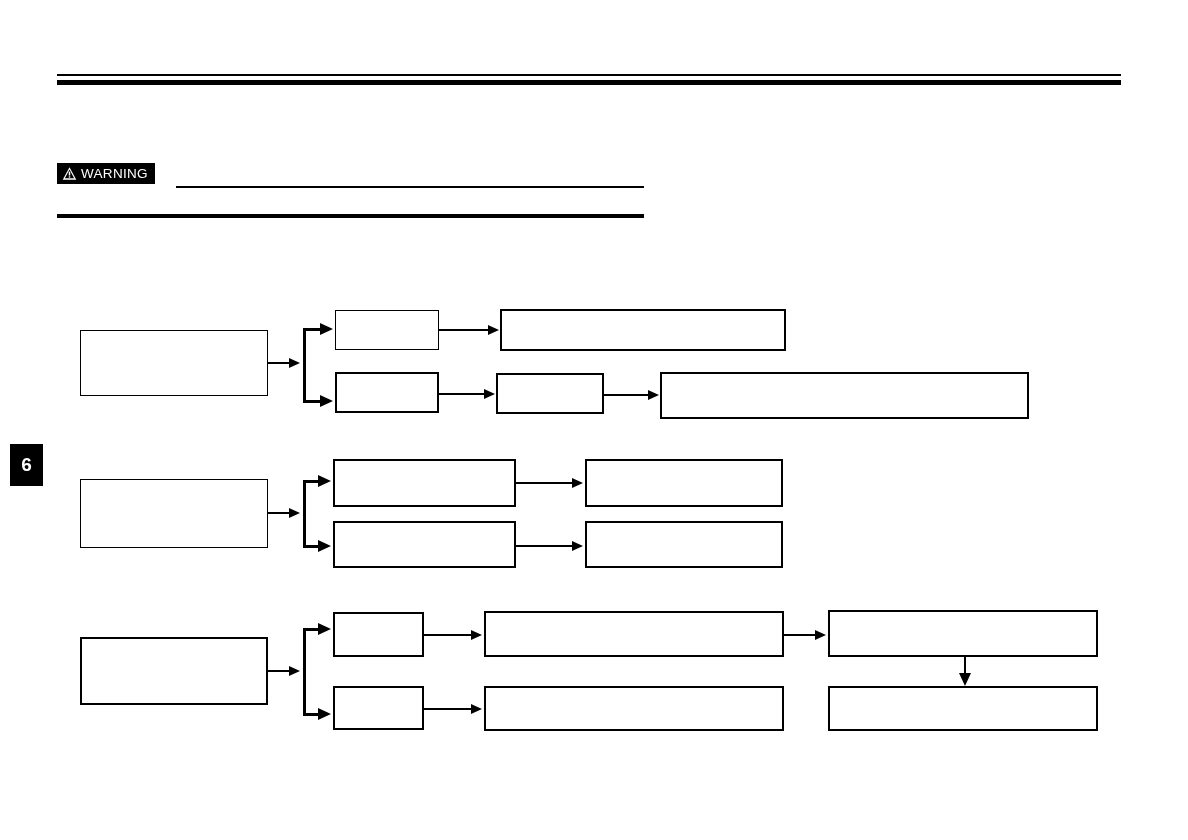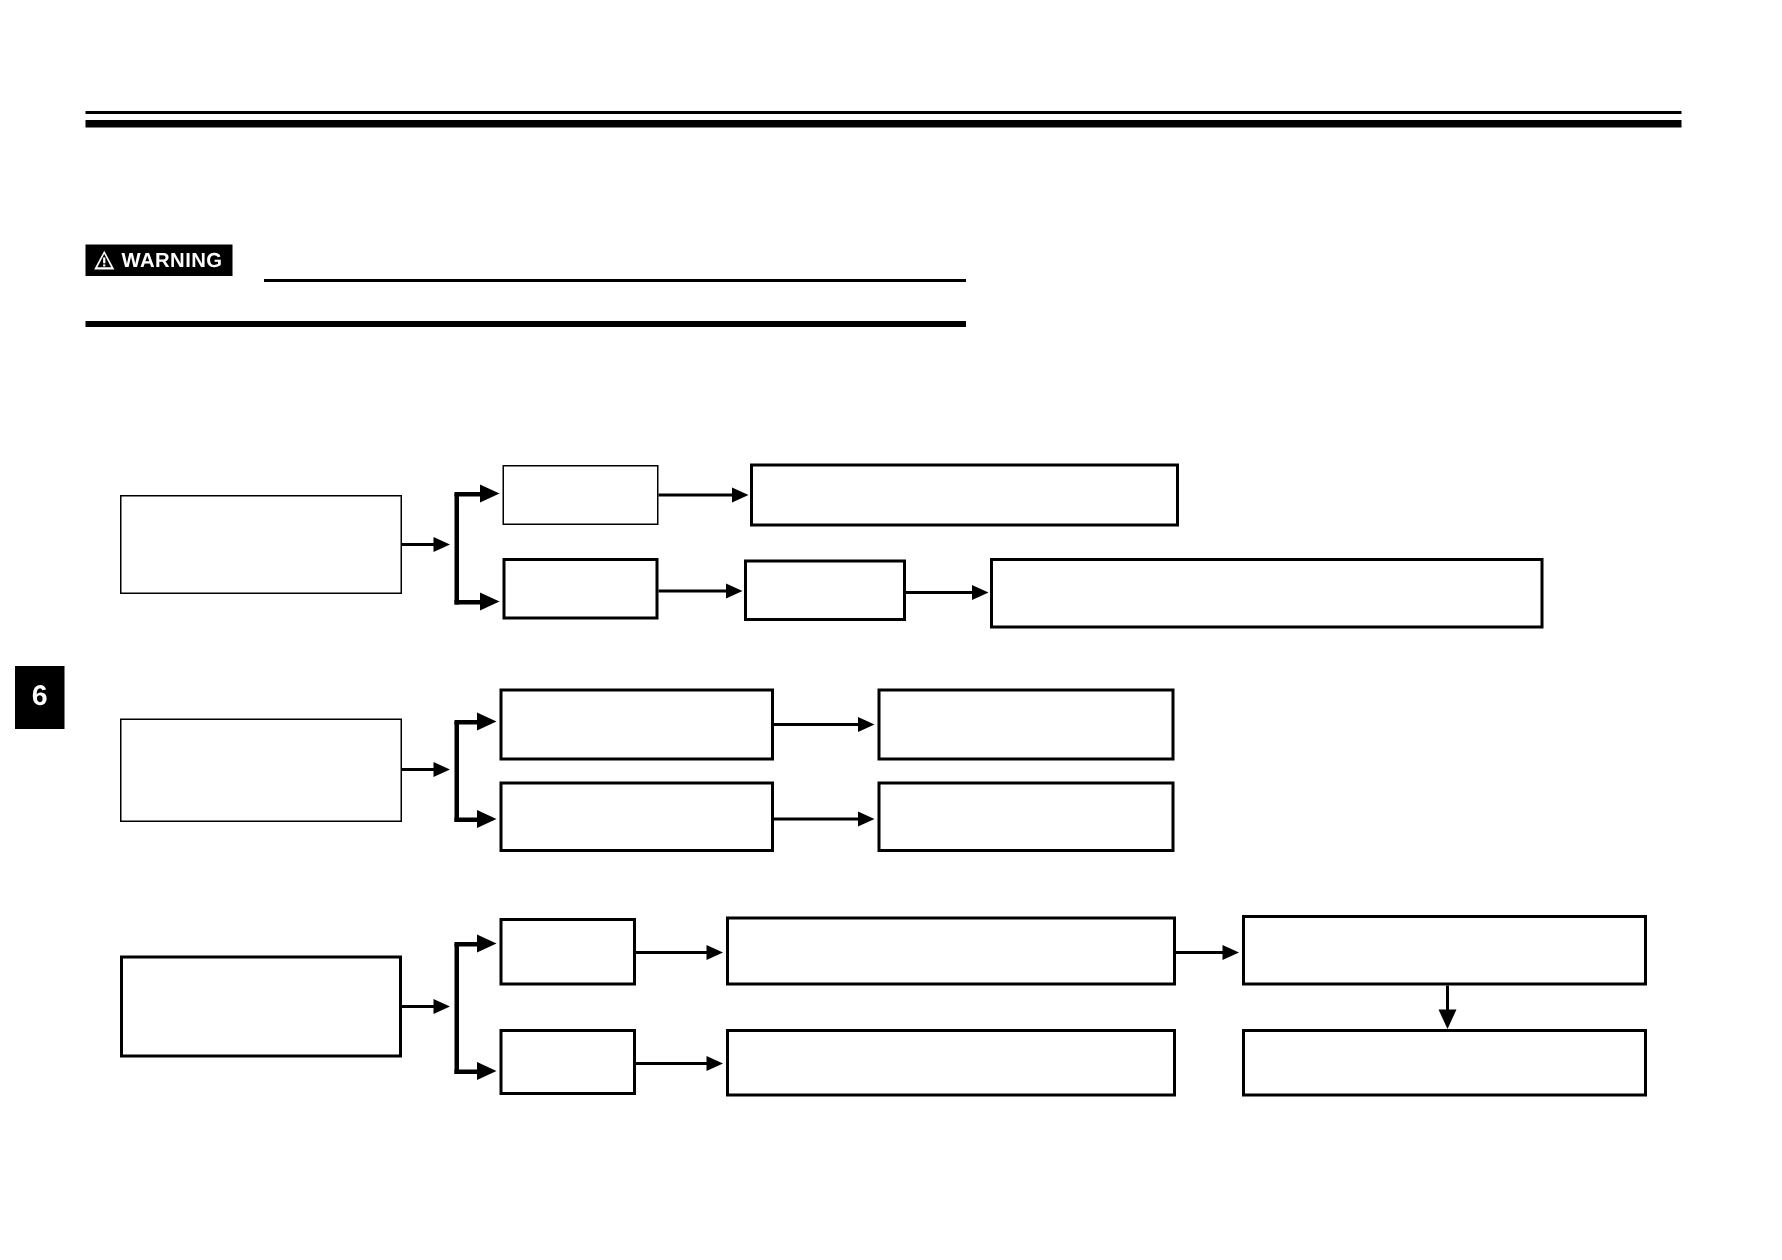--- a/index.html
+++ b/index.html
@@ -44,21 +44,21 @@
   .warning-badge .tri {
     display: inline-block;
     width: 15px;
     height: 15px;
     margin-right: 4px;
     flex: 0 0 auto;
     line-height: 0;
   }
   .warning-badge .wlabel {
     font-family: "Liberation Sans", sans-serif;
-    font-weight: bold;
+    font-weight: normal;
     font-size: 13.5px;
     letter-spacing: 0.3px;
     line-height: 1;
     white-space: nowrap;
   }
 
   
   .page-tab {
     position: absolute;
     left: 10px;

